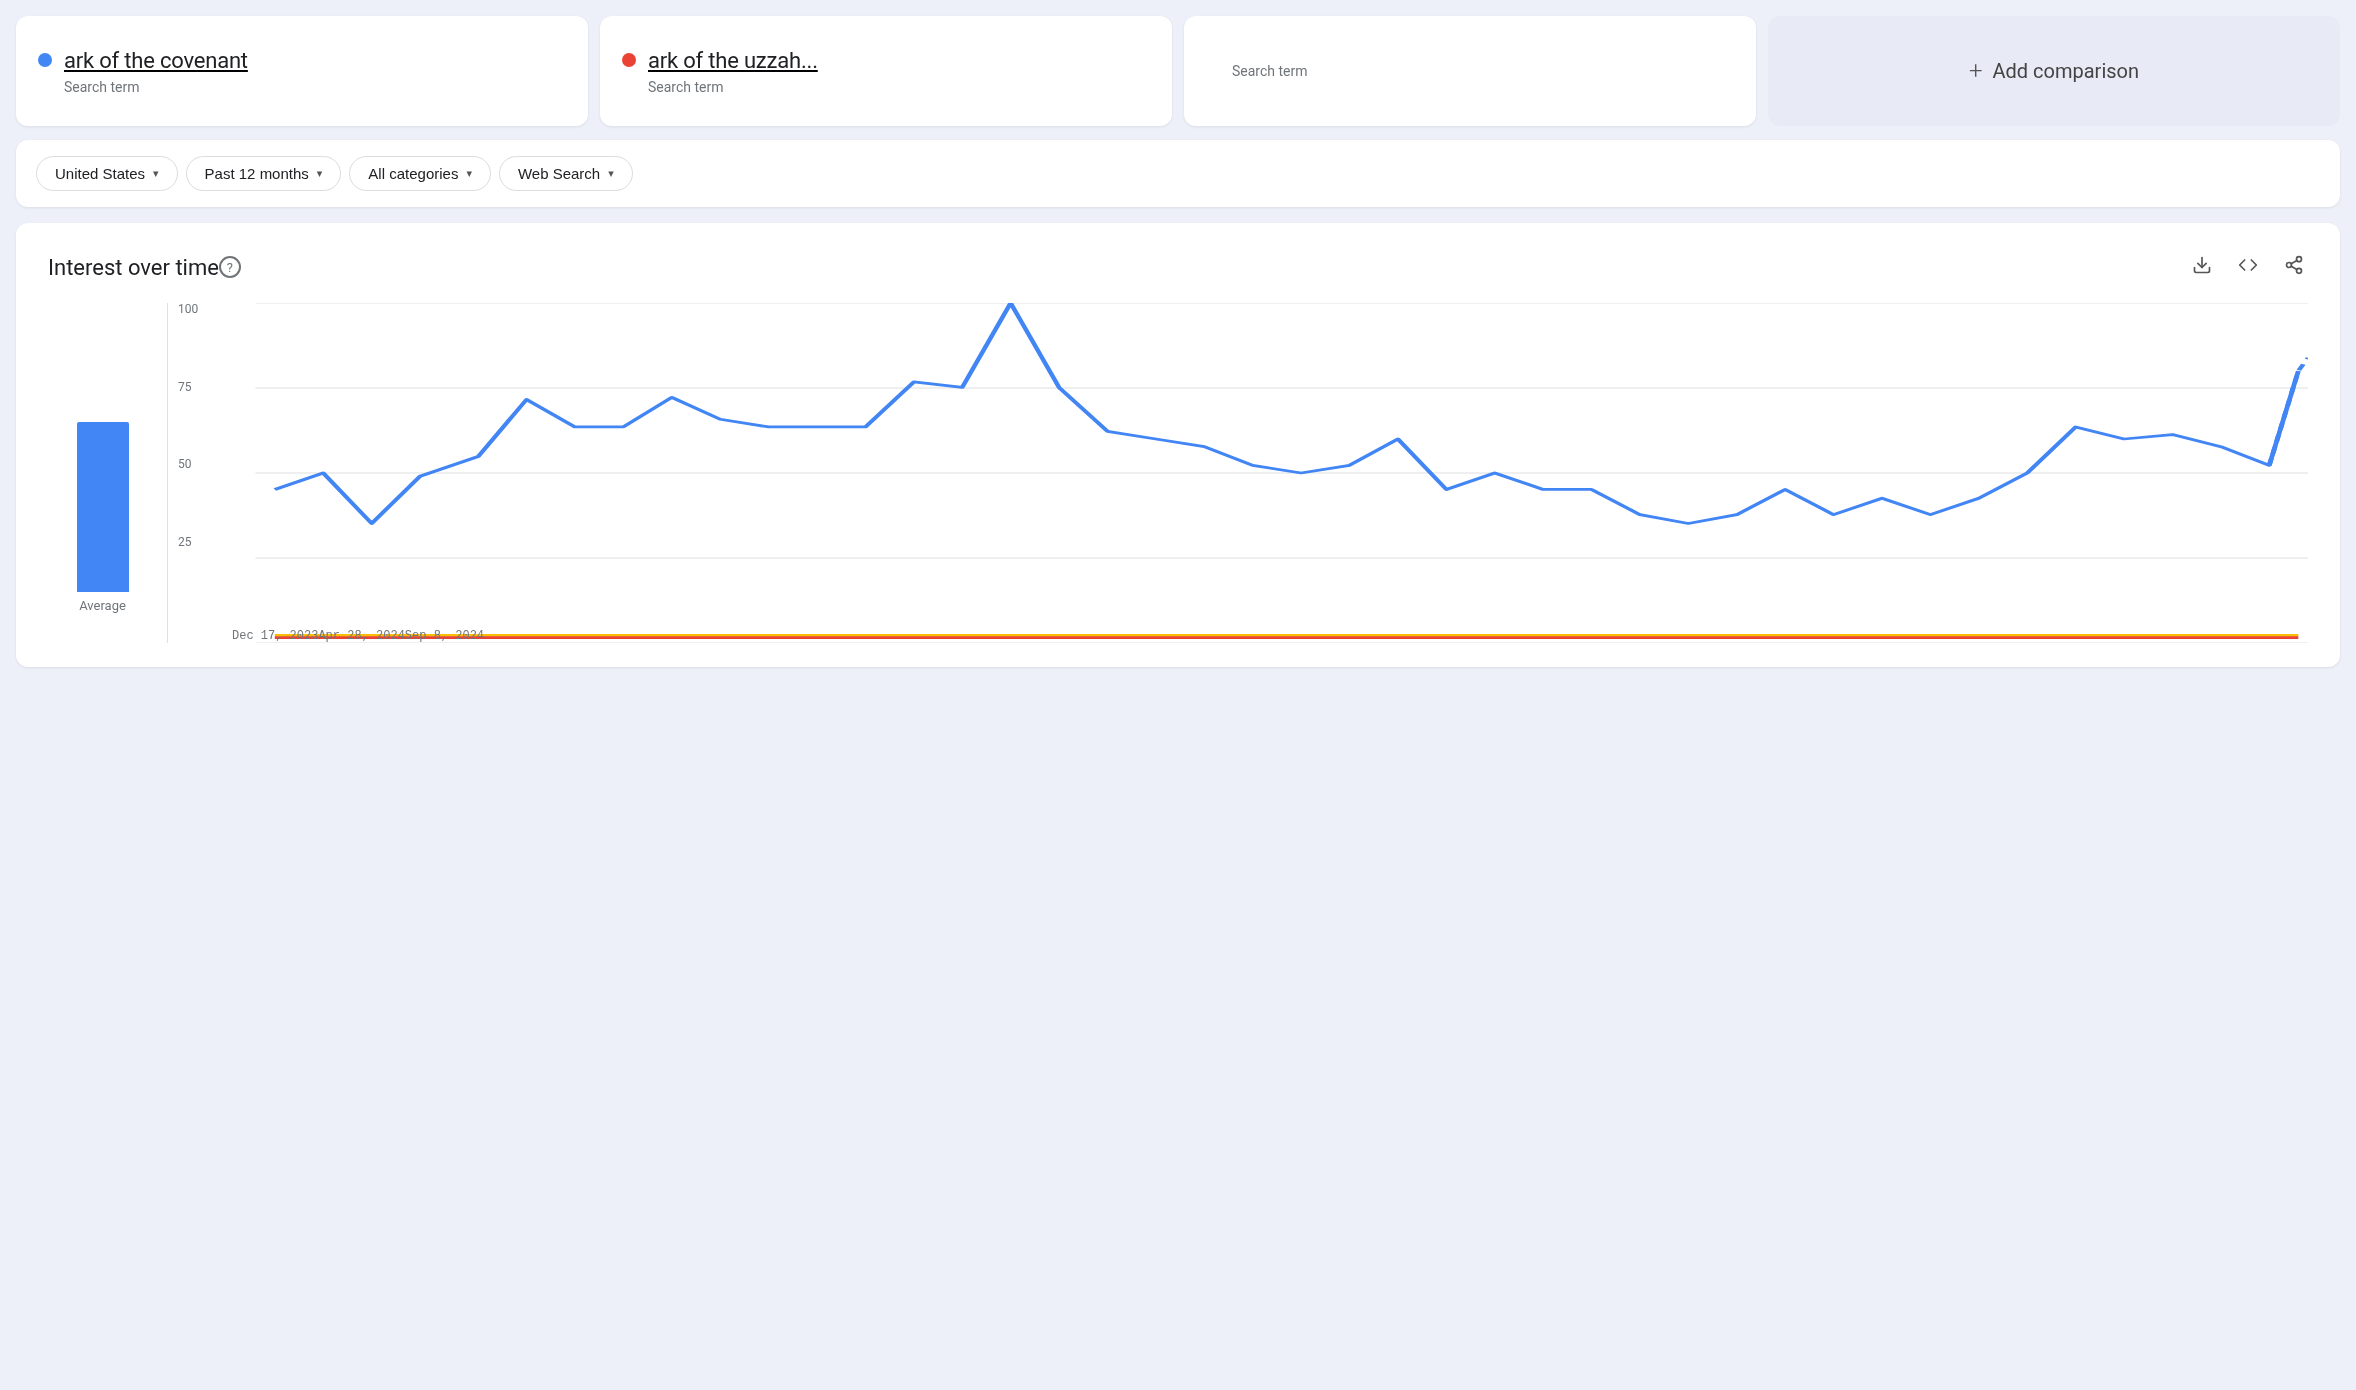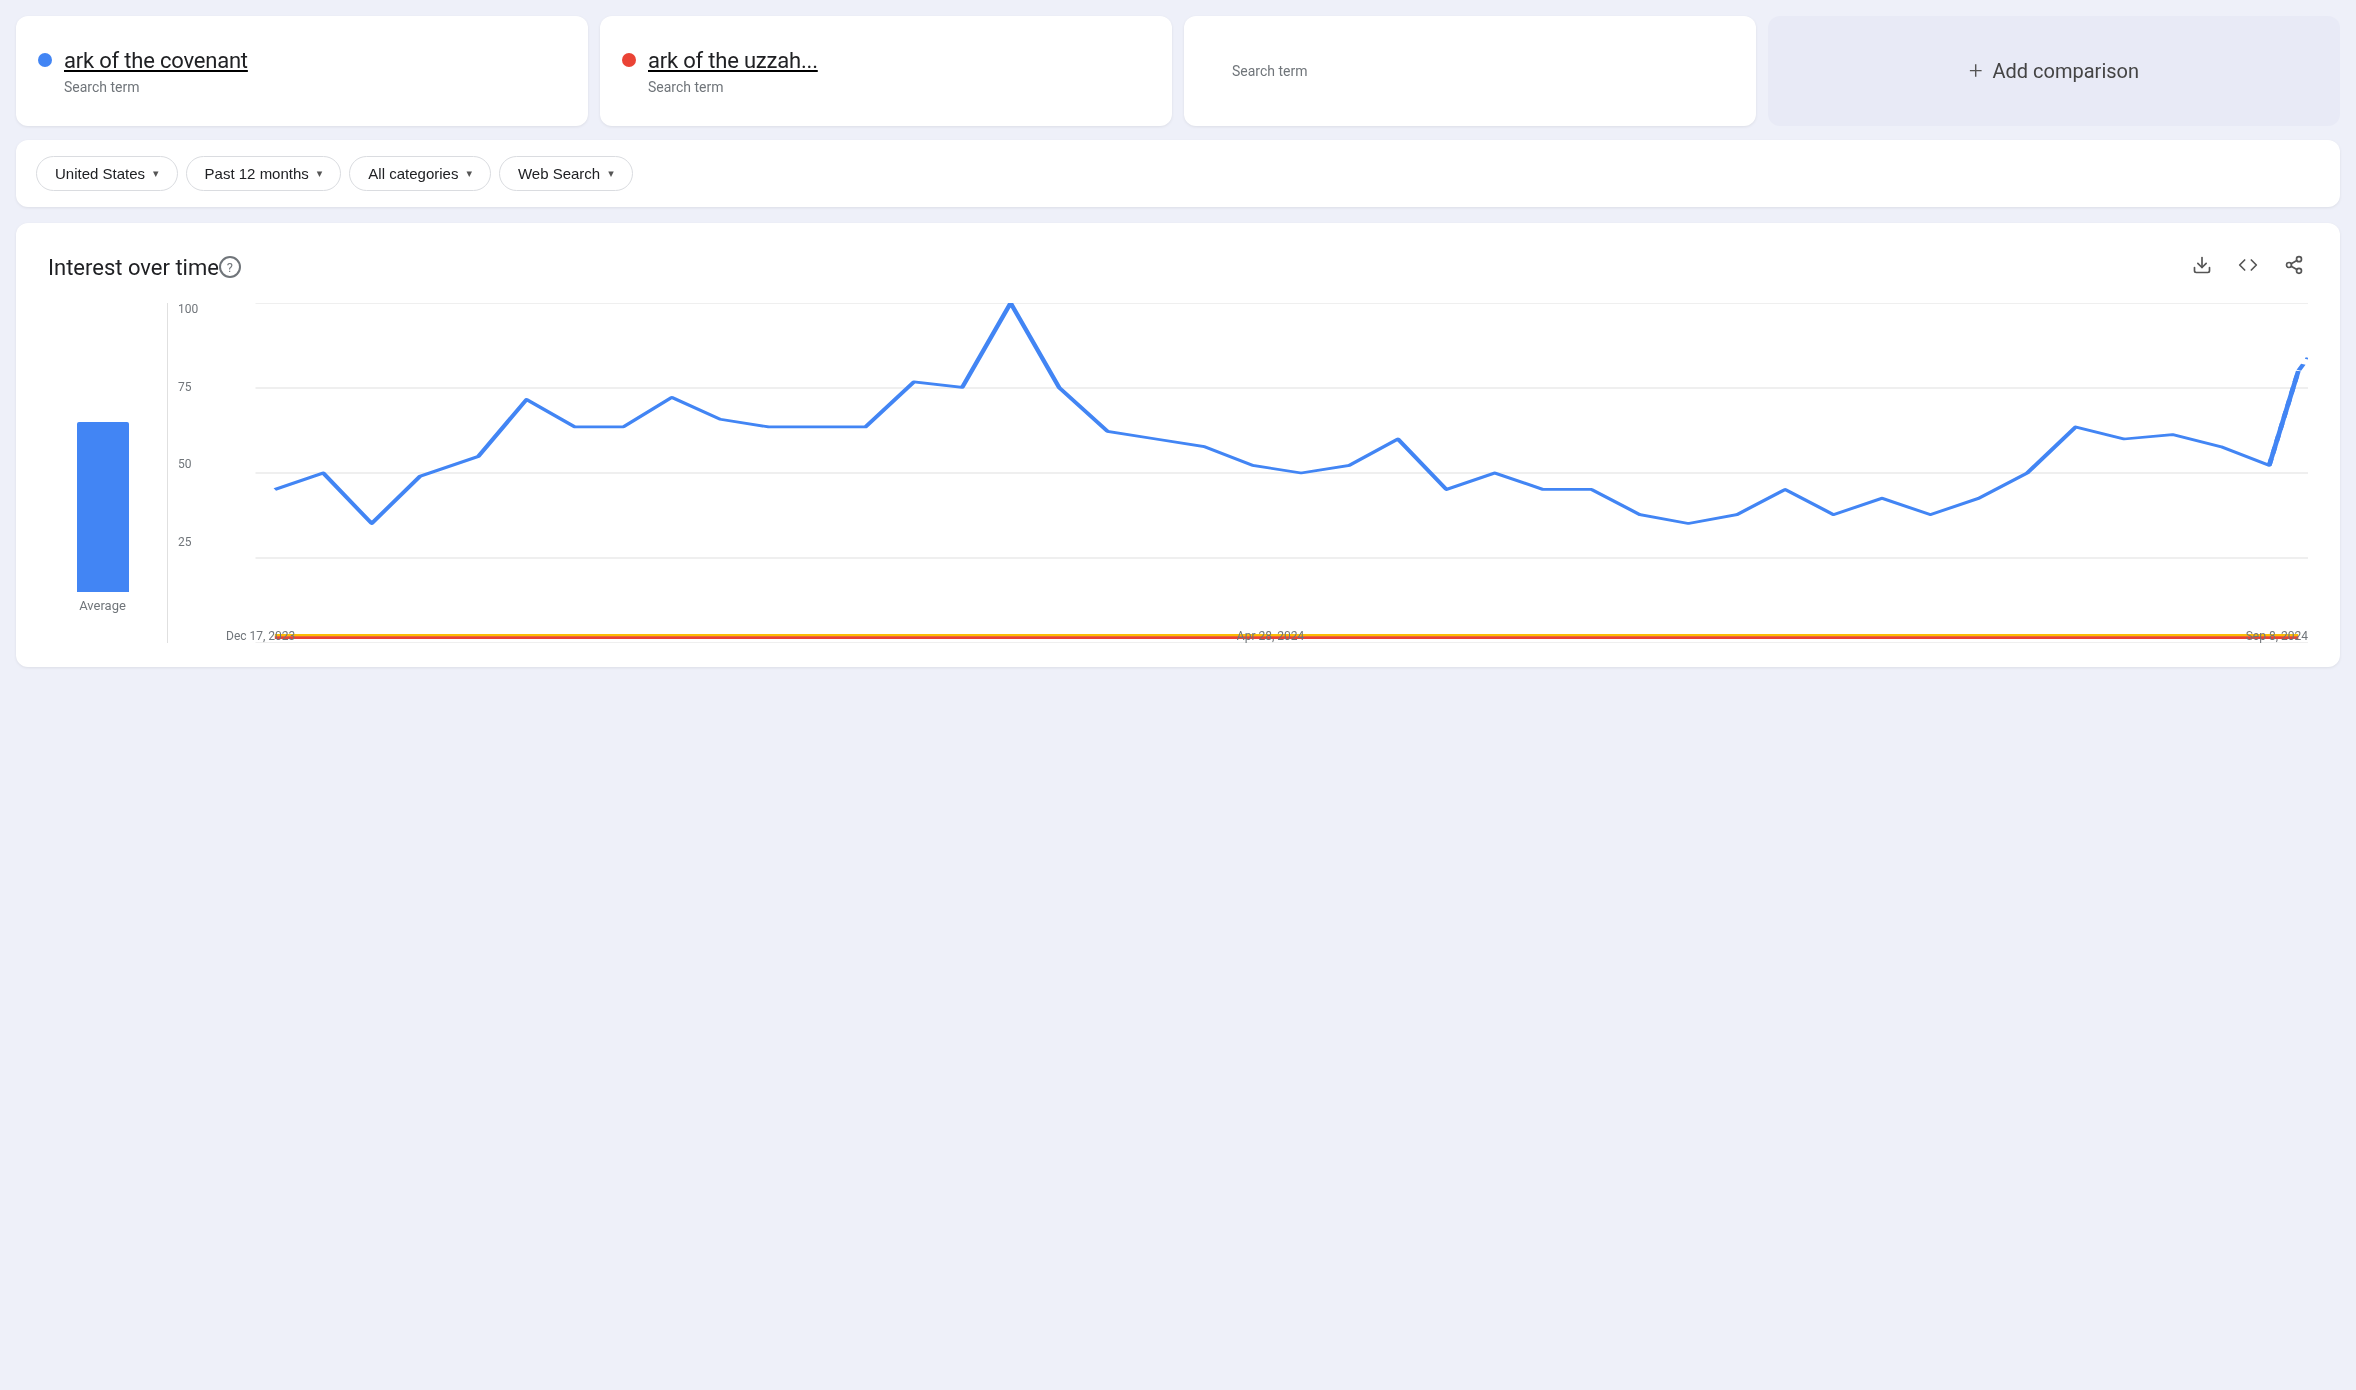--- a/index.html
+++ b/index.html
@@ -218,24 +218,24 @@
     }
 
     svg.line-chart {
       width: 100%;
       height: 100%;
     }
 
     .x-axis-labels {
       position: absolute;
       bottom: 0;
-      left: 48px;
+      left: 54px;
       right: 0;
       display: flex;
-      justify-content: space-between;
+      font-family: Liberation Mono, monospace;
     }
 
     .x-label {
       font-size: 12px;
       color: #70757a;
     }
   </style>
 </head>
 <body>
 

